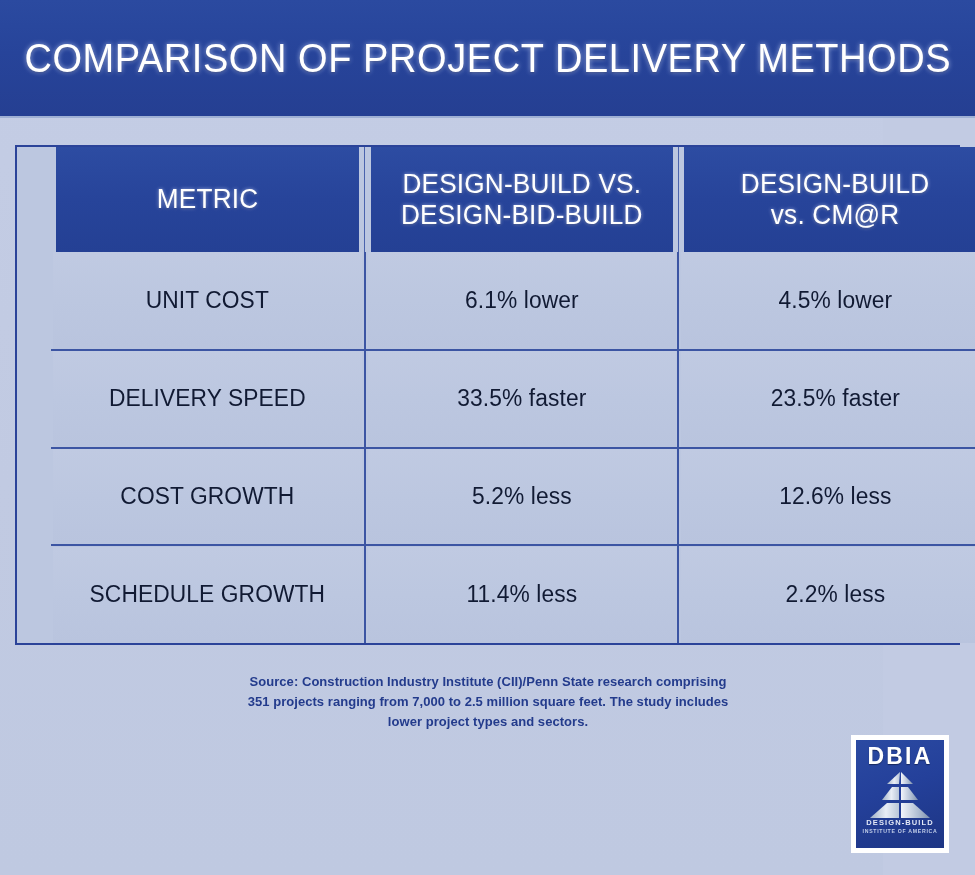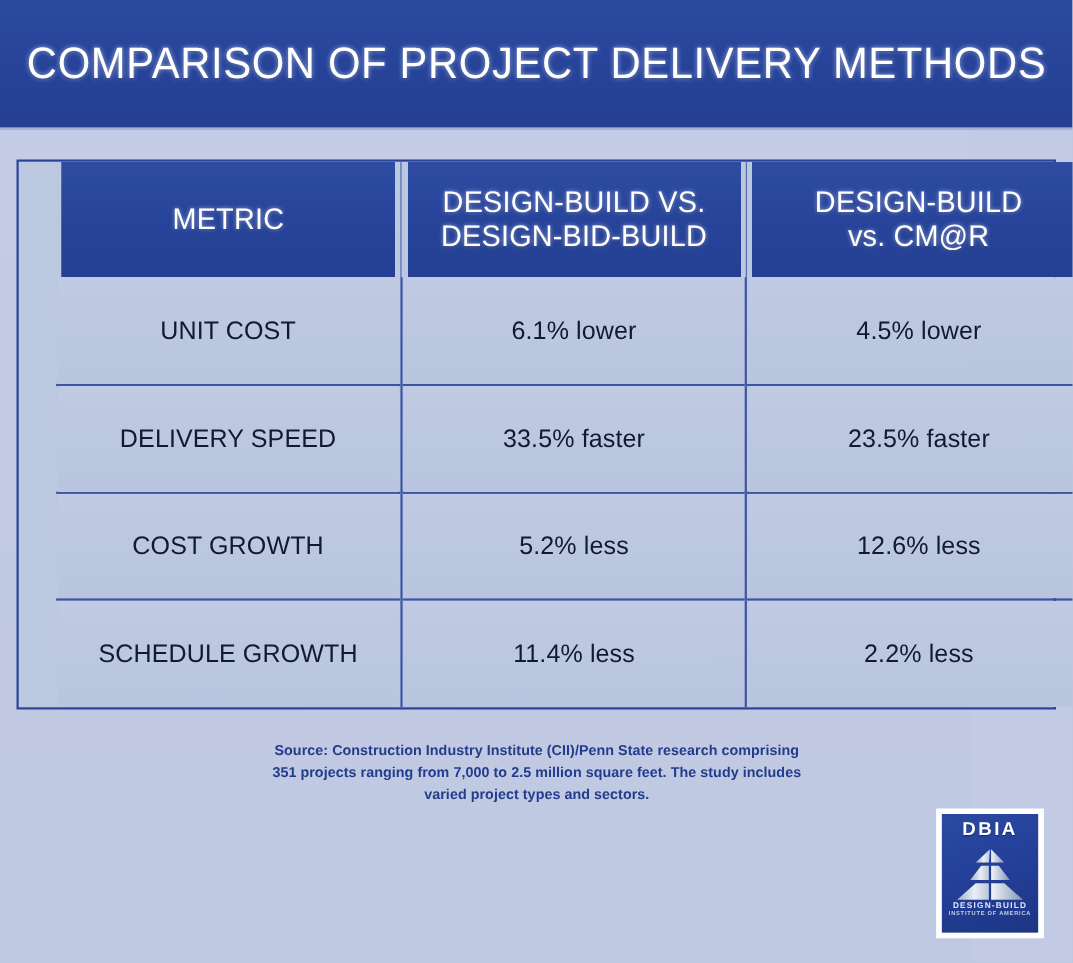--- a/index.html
+++ b/index.html
@@ -143,21 +143,21 @@
     box-sizing: border-box;
     overflow: hidden;
   }
   .logo-word {
     position: absolute;
     top: 5px;
     left: 0;
     right: 0;
     text-align: center;
     color: #ffffff;
-    font-size: 17px;
+    font-size: 23px;
     font-weight: bold;
     letter-spacing: 2.2px;
     line-height: 1;
     text-shadow: 0 1px 1px rgba(0,0,0,0.4);
   }
   .logo-pyr {
     position: absolute;
     top: 31px;
     left: 50%;
     transform: translateX(-50%);
@@ -231,21 +231,21 @@
           <td>11.4% less</td>
           <td>2.2% less</td>
         </tr>
       </tbody>
     </table>
   </div>
 
   <div class="source">
     <span class="ln">Source: Construction Industry Institute (CII)/Penn State research comprising</span>
     <span class="ln">351 projects ranging from 7,000 to 2.5 million square feet. The study includes</span>
-    <span class="ln">varied project types and sectors.</span>
+    <span class="ln">lower project types and sectors.</span>
   </div>
 
   <div class="logo">
     <div class="logo-inner">
       <div class="logo-word">DBIA</div>
       <div class="logo-pyr">
         <svg viewBox="0 0 70 50" width="70" height="50" aria-hidden="true">
           <defs>
             <linearGradient id="silL" x1="0" y1="0" x2="1" y2="0">
               <stop offset="0%" stop-color="#9fb0c6"></stop>

